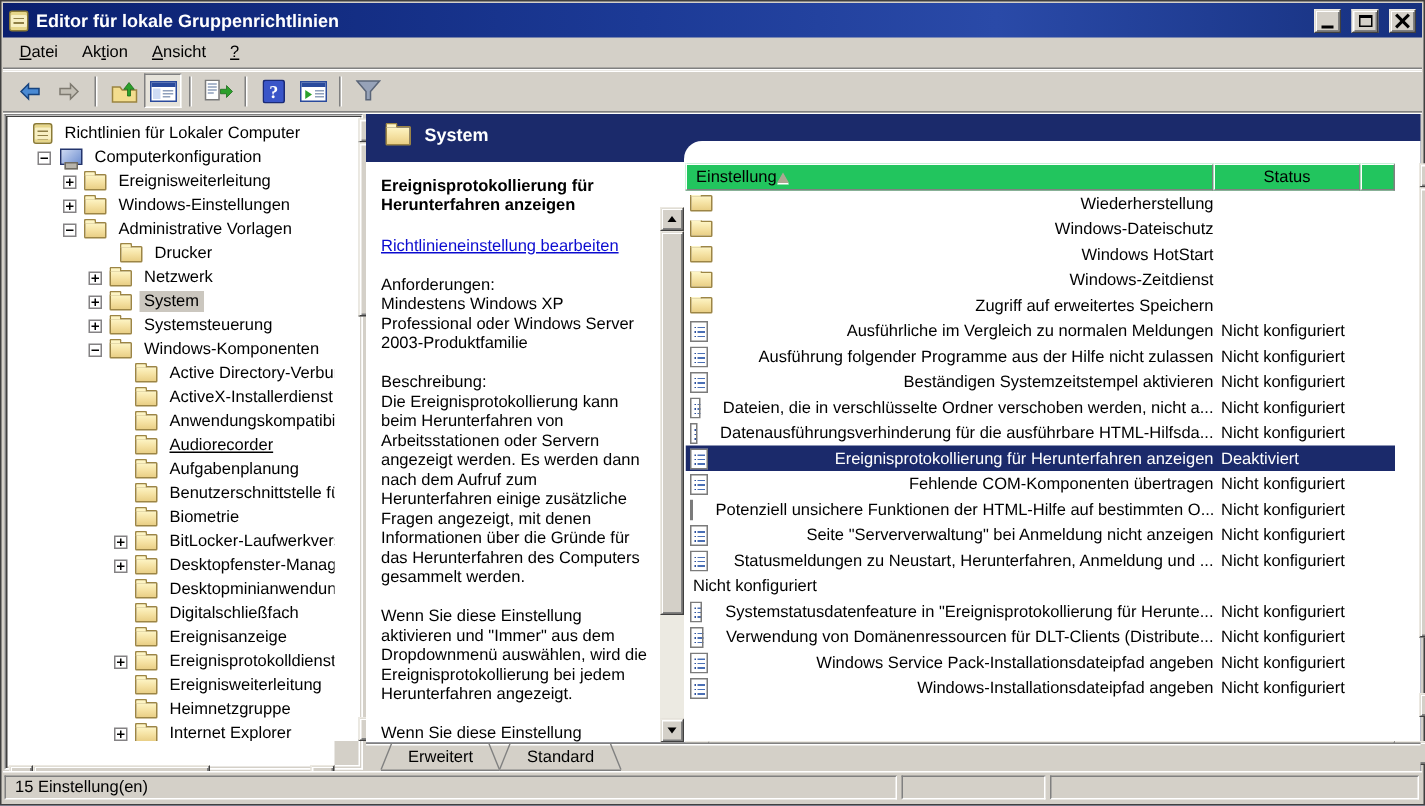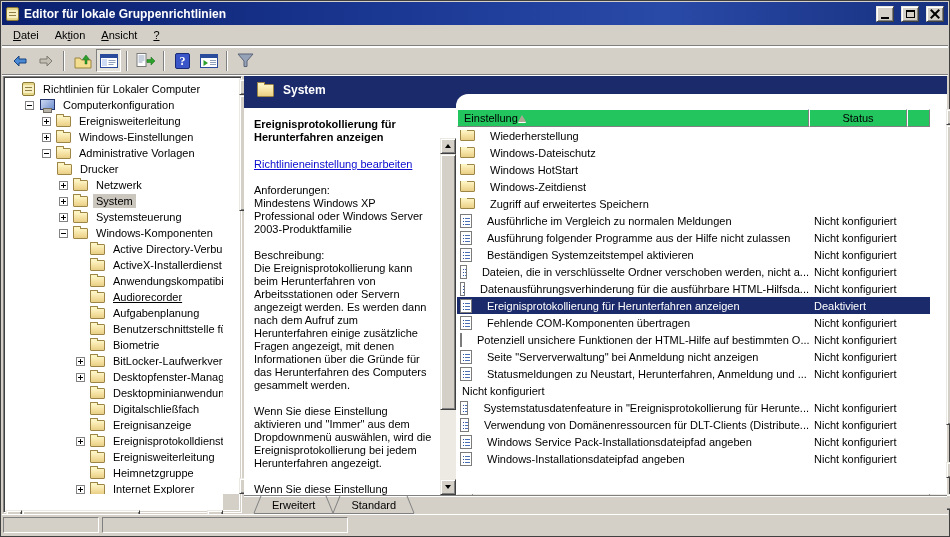--- a/index.html
+++ b/index.html
@@ -82,21 +82,21 @@
   .list-pane { position:absolute; left:212px; top:18px; right:0; bottom:19px; background:#fff; border-top-left-radius:12px; }
   .list-header { position:absolute; top:15px; left:1px; right:17px; height:18px; display:flex; }
   .hdr-cell { background:#22c55e; border:1px solid; border-color:#fff #808080 #808080 #fff; display:flex; align-items:center; padding:0 6px; }
   .hdr-einstellung { width:352px; }
   .hdr-status { width:98px; justify-content:center; }
   .hdr-fill { flex:1; }
   .sort-asc { width:0; height:0; border-left:4px solid transparent; border-right:4px solid transparent; border-bottom:7px solid #aba792; filter:drop-shadow(0 1px 0 #fff); }
 
   .list-body { position:absolute; top:33px; left:1px; right:17px; bottom:18px; overflow:hidden; }
   .list-row { height:17px; display:flex; align-items:center; }
-  .cell-label { width:352px; display:flex; align-items:center; gap:15px; padding-left:3px; overflow:hidden; white-space:nowrap; flex:none; }
+  .cell-label { width:352px; display:flex; align-items:center; gap:15px; padding-left:3px; overflow:hidden; white-space:nowrap; flex:none;justify-content:space-between; }
   .cell-status { flex:1; padding-left:5px; white-space:nowrap; overflow:hidden; }
   .list-row.selected { background:#1b2a6b; color:#fff; }
 
   
   .sb { position:absolute; background:#eceae2; }
   .sb-btn { position:absolute; width:16px; height:16px; background:#d4d0c8; border:1px solid; border-color:#ece9e2 #404040 #404040 #ece9e2;
     box-shadow:inset 1px 1px 0 #fff, inset -1px -1px 0 #808080; display:flex; align-items:center; justify-content:center; }
   .sb.v .up { top:0; left:0; } .sb.v .down { bottom:0; left:0; }
   .sb.h .left { left:0; top:0; } .sb.h .rightb { right:0; top:0; }
   .sb-thumb { position:absolute; background:#d4d0c8; border:1px solid; border-color:#ece9e2 #404040 #404040 #ece9e2;
@@ -235,21 +235,21 @@
           <div class="tree-row" style="padding-left: 36px;">
             <span class="toggle plus"></span>
             <span class="ticon i-folder"></span>
             <span class="tree-label">Windows-Einstellungen</span>
           </div>
           <div class="tree-row" style="padding-left: 36px;">
             <span class="toggle minus"></span>
             <span class="ticon i-folder"></span>
             <span class="tree-label">Administrative Vorlagen</span>
           </div>
-          <div class="tree-row" style="padding-left: 37px;">
+          <div class="tree-row" style="padding-left: 60px;">
             <span class="toggle none"></span>
             <span class="ticon i-folder"></span>
             <span class="tree-label">Drucker</span>
           </div>
           <div class="tree-row" style="padding-left: 53px;">
             <span class="toggle plus"></span>
             <span class="ticon i-folder"></span>
             <span class="tree-label">Netzwerk</span>
           </div>
           <div class="tree-row" style="padding-left: 53px;">
@@ -568,17 +568,18 @@
       <div class="tabs">
 
       <span class="tab active"><span class="tab-label">Erweitert</span></span>
           <span class="tab"><span class="tab-label">Standard</span></span>
         </div>
 
     </div>
   </div>
 
   <div class="statusbar">
+    <span class="sb-panel sb-p1">15 Einstellung(en)</span>
     <span class="sb-panel sb-p2"></span>
     <span class="sb-panel sb-p3"></span>
   </div>
 
 </div>
 
 </body></html>

